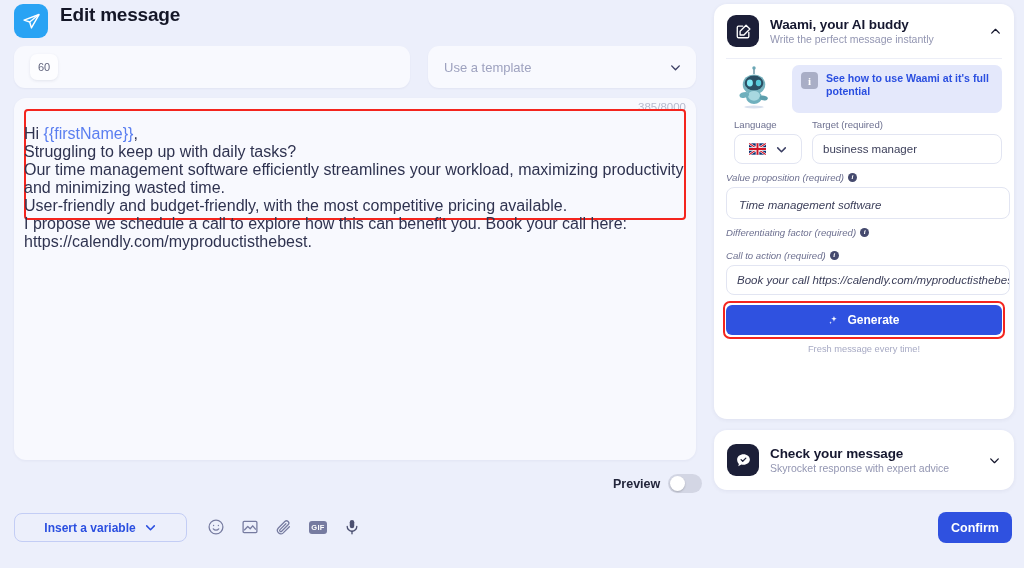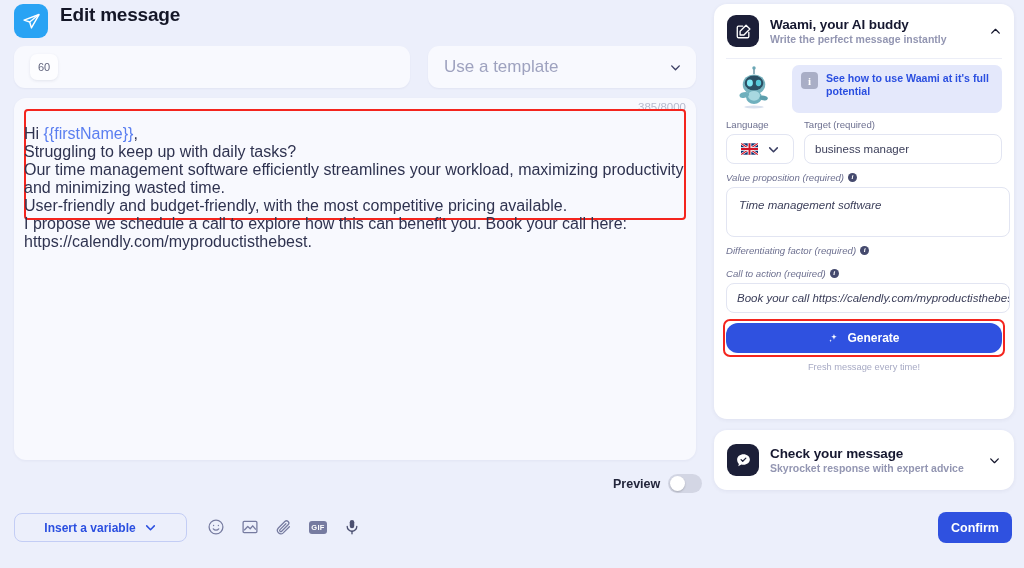--- a/index.html
+++ b/index.html
@@ -30,21 +30,21 @@
   .count-badge {
     min-width: 28px; height: 26px; border-radius: 7px; background: #fdfdff;
     display: flex; align-items: center; justify-content: center;
     font-size: 11px; color: #62657e; box-shadow: 0 1px 3px rgba(40,45,90,.10);
   }
   .template-field {
     position: absolute; left: 428px; top: 46px; width: 268px; height: 42px;
     background: #f8f9fe; border-radius: 11px; display: flex; align-items: center;
     padding: 0 14px 0 16px; box-shadow: 0 1px 2px rgba(40,45,90,.05);
   }
-  .template-label { font-size: 17px; color: #9ea2bf; flex: 1; }
+  .template-label { font-size: 13px; color: #9ea2bf; flex: 1; }
   .chev { width: 13px; height: 13px; flex: none; }
 
   
   .editor-card {
     position: absolute; left: 14px; top: 98px; width: 682px; height: 362px;
     background: #f8f9fe; border-radius: 12px; box-shadow: 0 1px 3px rgba(40,45,90,.05);
   }
   .editor-hl {
     position: absolute; left: 10px; top: 11px; width: 662px; height: 111px;
     border: 2px solid #f4251e; border-radius: 4px;
@@ -92,21 +92,21 @@
     background: #fff; border-radius: 13px; box-shadow: 0 1px 4px rgba(40,45,90,.07);
   }
   .card-head { display: flex; align-items: center; padding: 11px 12px 11px 13px; gap: 11px; }
   .sq-icon {
     width: 32px; height: 32px; border-radius: 9px; background: #1c1f38;
     display: flex; align-items: center; justify-content: center; flex: none;
   }
   .sq-icon svg { width: 17px; height: 17px; }
   .card-head-txt { flex: 1; min-width: 0; }
   .card-title { font-size: 13.5px; font-weight: bold; color: #161830; letter-spacing: -.1px; }
-  .card-sub { font-size: 10.5px; color: #9396b2; margin-top: 1px; font-weight: bold; }
+  .card-sub { font-size: 10.5px; color: #9396b2; margin-top: 1px; }
   .card-rule { height: 1px; background: #eceef7; margin: 0 12px; }
 
   .waami-top { display: flex; padding: 6px 12px 0 12px; gap: 10px; }
   .robot-col { width: 56px; flex: none; display: flex; flex-direction: column; align-items: center; }
   .robot { width: 48px; height: 48px; }
   .info-banner {
     flex: 1; background: #e4e8fb; border-radius: 7px; padding: 7px 9px;
     display: flex; align-items: flex-start; gap: 8px; min-height: 46px;
   }
   .info-ic {
@@ -115,41 +115,41 @@
     color: #fff; font-size: 11px; font-weight: bold; font-family: "Liberation Serif", serif;
   }
   .info-txt { font-size: 10.6px; line-height: 13px; font-weight: bold; color: #2b4fe0; }
 
   .field-label { font-size: 9.6px; color: #6d7090; margin: 0 0 4px 0; display: flex; align-items: center; gap: 4px; }
   .info-dot {
     width: 9px; height: 9px; border-radius: 50%; background: #454a6e; color: #fff;
     font-size: 7px; line-height: 9px; text-align: center; font-family: "Liberation Serif", serif; font-weight: bold;
   }
   .row-lang-target { display: flex; gap: 10px; padding: 6px 12px 0 12px; }
-  .lang-col { width: 68px; flex: none; }
+  .lang-col { width: 68px; flex: none; margin-left: 8px; }
   .lang-box {
     height: 30px; border: 1px solid #e2e5f2; border-radius: 8px; background: #fff;
     display: flex; align-items: center; justify-content: center; gap: 9px;
   }
   .flag { width: 17px; height: 12px; display: block; border-radius: 1px; }
   .target-col { flex: 1; }
   .inp {
     border: 1px solid #e2e5f2; border-radius: 8px; background: #fff;
     font-size: 11.5px; color: #3b3e59; padding: 8px 10px; height: 30px;
     display: flex; align-items: center; overflow: hidden; white-space: nowrap;
   }
   .ta {
     border: 1px solid #e2e5f2; border-radius: 8px; background: #fff;
-    font-size: 11.5px; color: #3b3e59; padding: 11px 12px; height: 50px;
+    font-size: 11.5px; color: #3b3e59; padding: 11px 12px; height: 32px;
   }
   .fgroup { padding: 8px 4px 0 12px; font-style: italic; }
   .gen-wrap { position: relative; margin: 10px 12px 0 12px; }
   .gen-hl { position: absolute; left: -3px; top: -4px; right: -3px; bottom: -4px; border: 2px solid #f4251e; border-radius: 7px; }
   .gen-btn {
-    position: relative; height: 30px; border-radius: 12px; background: #2f51e0;
+    position: relative; height: 30px; border-radius: 6px; background: #2f51e0;
     display: flex; align-items: center; justify-content: center; gap: 8px;
     font-size: 12px; font-weight: bold; color: #fff;
   }
   .gen-note { text-align: center; font-size: 9.3px; color: #a7aac4; margin-top: 9px; }
 
   .check-card {
     position: absolute; left: 714px; top: 430px; width: 300px; height: 60px;
     background: #fff; border-radius: 13px; box-shadow: 0 1px 4px rgba(40,45,90,.07);
     display: flex; align-items: center;
   }

